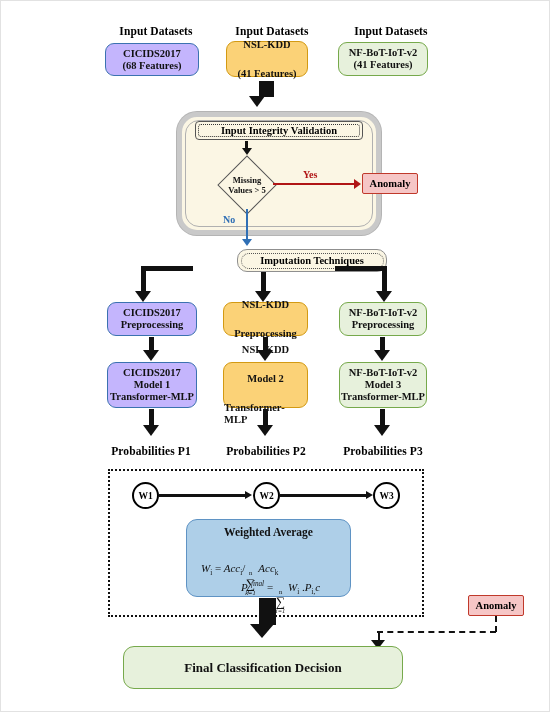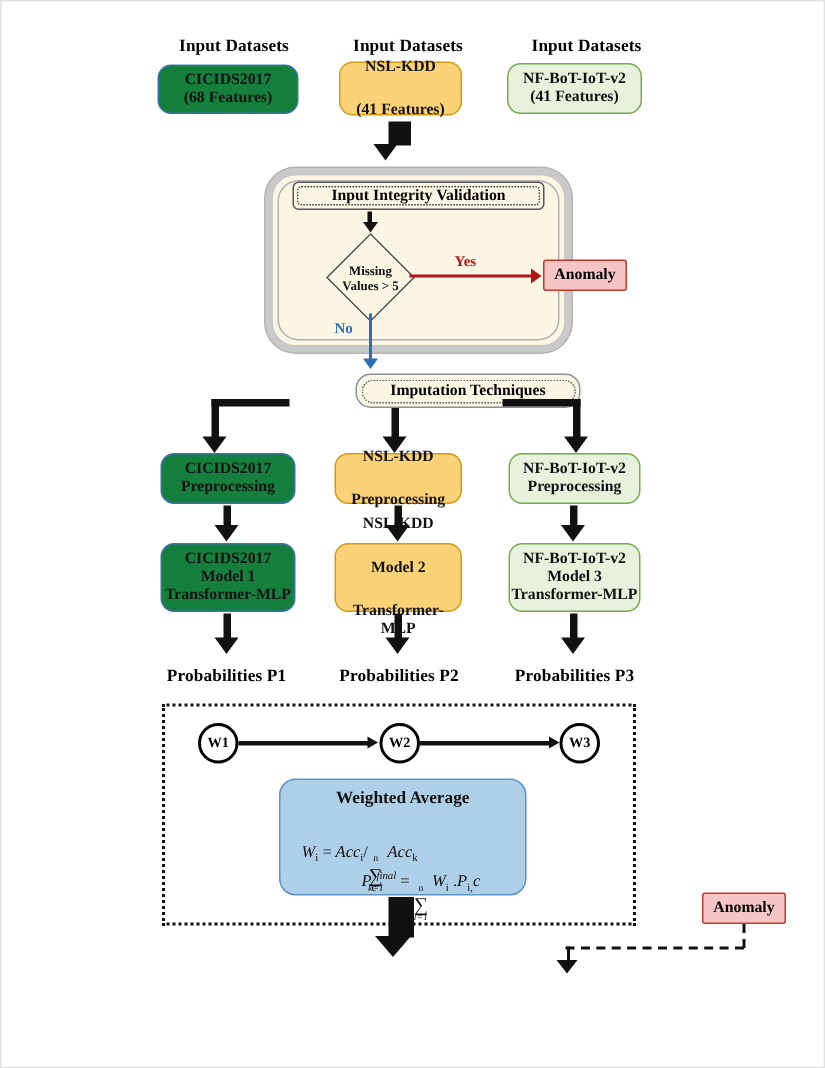--- a/index.html
+++ b/index.html
@@ -9,33 +9,33 @@
     font-family:"Liberation Serif", serif;
     overflow:hidden;
   }
   #page{
     position:absolute;left:0;top:0;width:550px;height:712px;
     box-sizing:border-box;
     border:1px solid #e2e2e2;
     background:#fff;
   }
   .abs{position:absolute;box-sizing:border-box;}
-  .ctr{display:flex;align-items:center;justify-content:center;text-align:center;}
+  .ctr{display:flex;align-items:center;justify-content:center;}
   .col{flex-direction:column;}
 
   
   .hdr{
     font-weight:bold;font-size:11.5px;color:#000;letter-spacing:.1px;
   }
   .boxtxt{font-weight:bold;font-size:10.5px;line-height:12px;color:#111;}
   .lbl{font-weight:bold;font-size:10.5px;color:#000;}
 
   
   .rbox{border-radius:9px;border-width:1.6px;border-style:solid;}
-  .blue{background:#15803d;border-color:#3b72b0;}
+  .blue{background:#c4b5fd;border-color:#3b72b0;}
   .yellow{background:#fbd277;border-color:#d39a13;gap:17px;}
   .green{background:#e7f1dc;border-color:#76a94b;}
   .pink{background:#f6c6c6;border-color:#c0392b;}
   .lblue{background:#aecfe8;border-color:#5f93c4;}
 
   
   .shell{
     border:5px solid #c9c9c9;
     border-radius:20px;
     background:#fbf6e4;
@@ -314,14 +314,17 @@
 
   <div class="abs ctr rbox pink" style="left:467px;top:594px;width:56px;height:21px;border-radius:2px;">
     <span class="lbl">Anomaly</span>
   </div>
 
   <div class="abs dash-v" style="left:494px;top:615px;width:0;height:16px;"></div>
   <div class="abs dash-h" style="left:376px;top:630px;width:119px;height:0;"></div>
   <div class="abs dash-v" style="left:377px;top:630px;width:0;height:10px;"></div>
   <div class="abs vhead" style="left:370px;top:639px;border-left-width:7px;border-right-width:7px;border-top-width:9px;"></div>
 
+  <div class="abs ctr rbox green" style="left:122px;top:645px;width:280px;height:43px;border-radius:11px;">
+    <span style="font-weight:bold;font-size:13px;color:#111;">Final Classification Decision</span>
+  </div>
 
 </div>
 
 </body></html>

